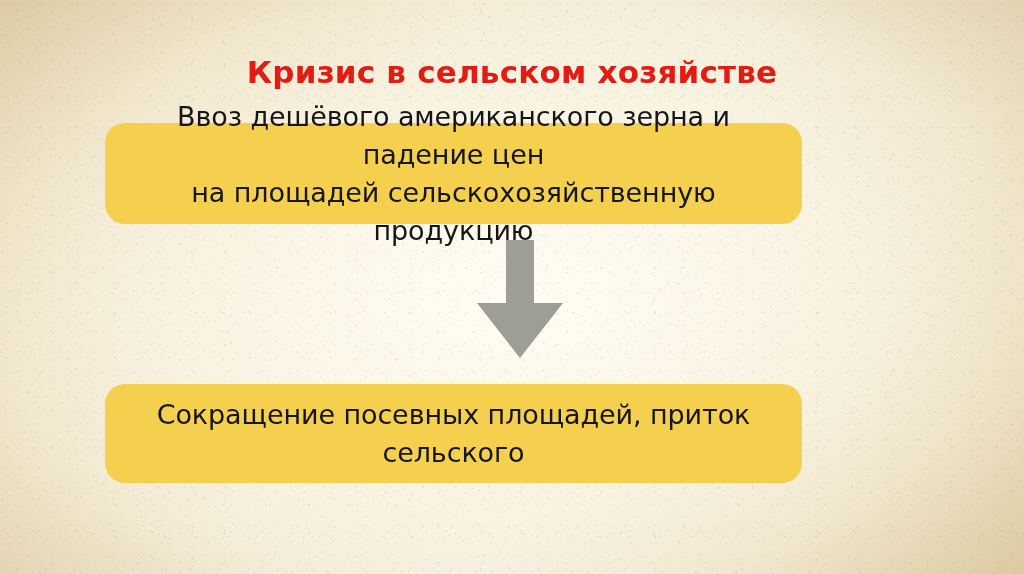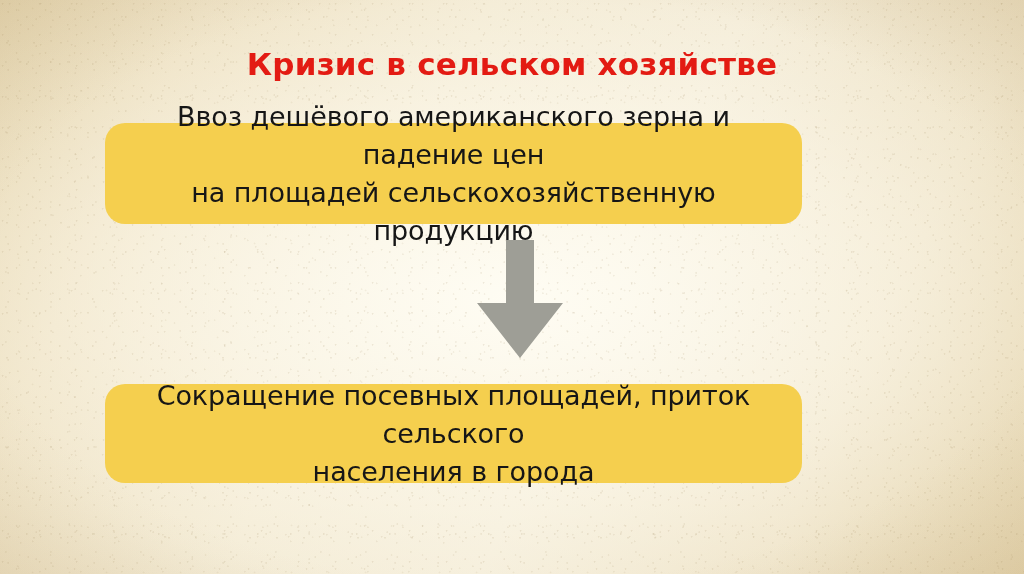--- a/index.html
+++ b/index.html
@@ -78,21 +78,21 @@
       radial-gradient(ellipse 95% 95% at 50% 50%,
         rgba(0,0,0,0) 54%,
         rgba(150,118,62,0.10) 82%,
         rgba(134,102,50,0.20) 100%);
     pointer-events: none;
   }
 
   
   .slide-title {
     position: absolute;
-    top: 24px;
+    top: 32px;
     left: 0;
     width: 1024px;
     text-align: center;
     font-family: "DejaVu Sans", "Liberation Sans", sans-serif;
     font-weight: bold;
     font-size: 31px;
     line-height: 38px;
     letter-spacing: 0.2px;
     color: #e31b13;
     white-space: nowrap;
@@ -161,17 +161,16 @@
   <div class="arrow-connector">
     <svg width="86" height="118" viewBox="0 0 86 118" aria-hidden="true">
       <polygon points="29,0 57,0 57,63 86,63 43,118 0,63 29,63" fill="#9e9e96"></polygon>
     </svg>
   </div>
 
   <div class="callout" id="callout-effect">
     <div class="callout-text">
       <span>Сокращение посевных площадей, приток сельского</span>
       <br>
-      <span>населения в города</span>
     </div>
   </div>
 
 </div>
 
 </body></html>

